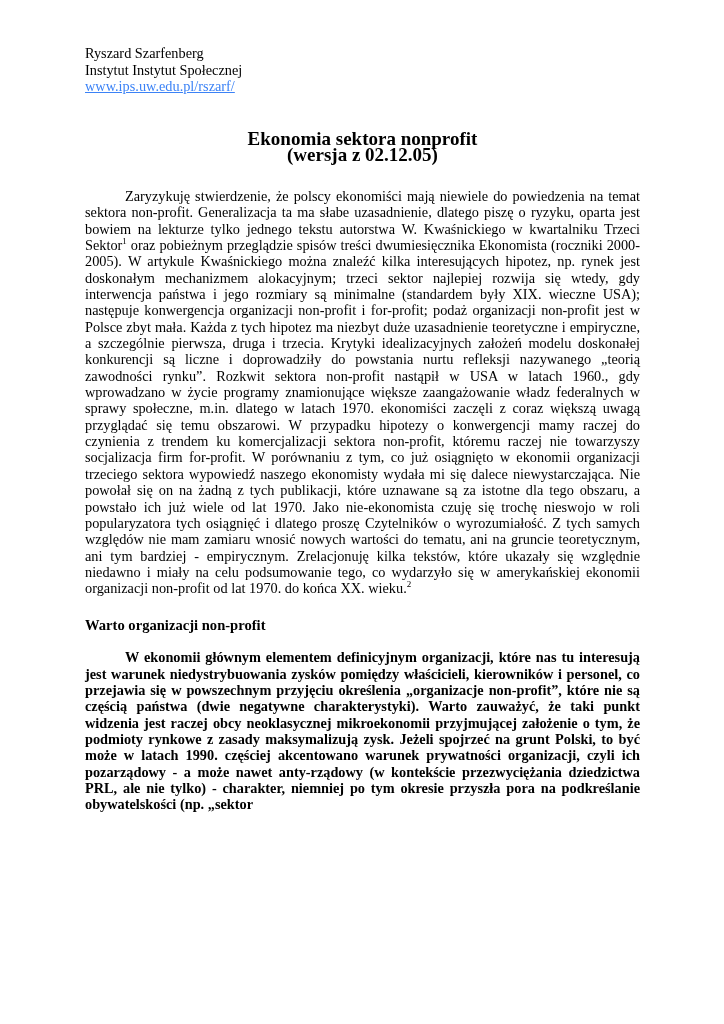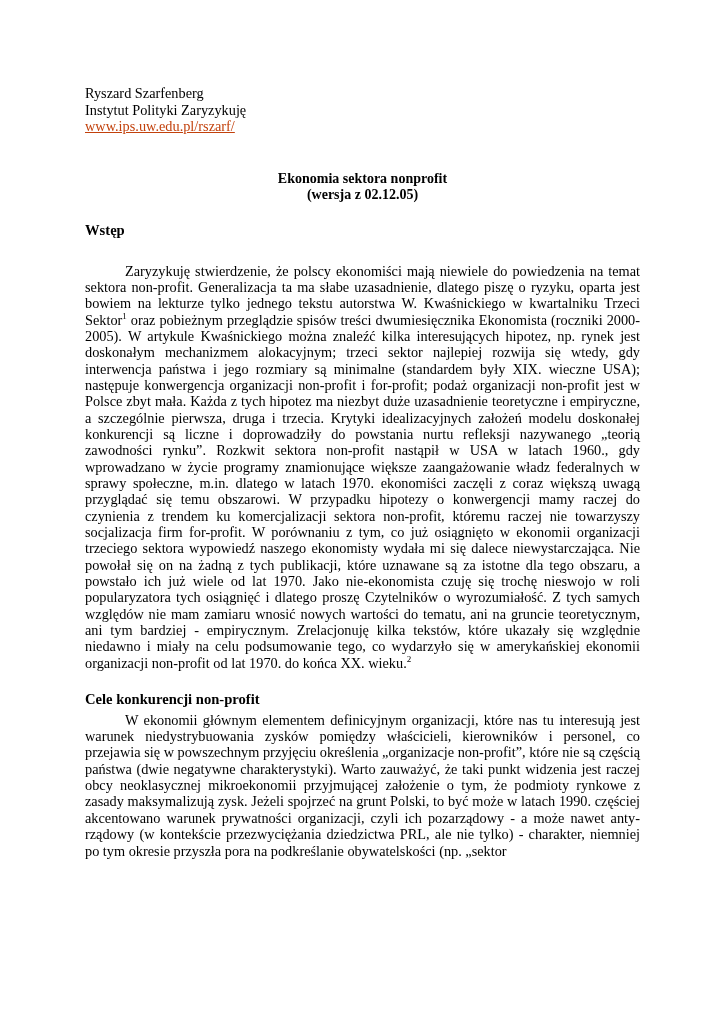--- a/index.html
+++ b/index.html
@@ -8,40 +8,40 @@
     background: #ffffff;
   }
   .page {
     position: relative;
     width: 724px;
     height: 1024px;
     background: #ffffff;
     color: #000000;
     font-family: "Liberation Serif", "DejaVu Serif", serif;
     box-sizing: border-box;
-    padding: 85px 84px 0 85px;
+    padding: 45px 84px 0 85px;
     overflow: hidden;
   }
   .author-block {
     font-size: 14.3px;
     line-height: 16.6px;
   }
   .author-line {
     display: block;
   }
   a.doc-link {
-    color: #c2410c;
+    color: #3b82f6;
     text-decoration: underline;
     cursor: pointer;
     display: inline-block;
   }
   .title-block {
     margin-top: 36px;
     text-align: center;
-    font-size: 14px;
+    font-size: 19px;
     line-height: 16.6px;
   }
   .doc-title {
     font-weight: bold;
   }
   .doc-version {
     font-weight: bold;
   }
   .section-heading {
     margin: 0;
@@ -52,46 +52,45 @@
   .h-wstep  { margin-top: 18px; }
   .h-cele   { margin-top: 20px; }
   .body-par {
     margin: 0;
     font-size: 14.3px;
     line-height: 16.35px;
     text-align: justify;
     text-indent: 40px;
   }
   .par-first { margin-top: 24px; }
-  .par-cele  { margin-top: 4px; }
+  .par-cele  { margin-top: 16px; font-weight: bold; }
   sup.footnote-ref {
     font-size: 9px;
     line-height: 0;
     vertical-align: super;
   }
 </style>
 </head>
 <body>
 
 <div class="page">
 
   <div class="author-block">
     <span class="author-line">Ryszard Szarfenberg</span>
-    <span class="author-line">Instytut Polityki Zaryzykuję</span>
+    <span class="author-line">Instytut Instytut Społecznej</span>
     <span class="author-line">
       <a class="doc-link">www.ips.uw.edu.pl/rszarf/</a>
     </span>
   </div>
 
   <div class="title-block">
     <div class="doc-title">Ekonomia sektora nonprofit</div>
     <div class="doc-version">(wersja z 02.12.05)</div>
   </div>
 
-  <h2 class="section-heading h-wstep">Wstęp</h2>
 
   <p class="body-par par-first"><span>Zaryzykuję stwierdzenie, że polscy ekonomiści mają niewiele do powiedzenia na temat sektora non-profit. Generalizacja ta ma słabe uzasadnienie, dlatego piszę o ryzyku, oparta jest bowiem na lekturze tylko jednego tekstu autorstwa W. Kwaśnickiego w kwartalniku Trzeci Sektor</span><sup class="footnote-ref">1</sup><span> oraz pobieżnym przeglądzie spisów treści dwumiesięcznika Ekonomista (roczniki 2000-2005). W artykule Kwaśnickiego można znaleźć kilka interesujących hipotez, np. rynek jest doskonałym mechanizmem alokacyjnym; trzeci sektor najlepiej rozwija się wtedy, gdy interwencja państwa i jego rozmiary są minimalne (standardem były XIX. wieczne USA); następuje konwergencja organizacji non-profit i for-profit; podaż organizacji non-profit jest w Polsce zbyt mała. Każda z tych hipotez ma niezbyt duże uzasadnienie teoretyczne i empiryczne, a szczególnie pierwsza, druga i trzecia. Krytyki idealizacyjnych założeń modelu doskonałej konkurencji są liczne i doprowadziły do powstania nurtu refleksji nazywanego „teorią zawodności rynku”. Rozkwit sektora non-profit nastąpił w USA w latach 1960., gdy wprowadzano w życie programy znamionujące większe zaangażowanie władz federalnych w sprawy społeczne, m.in. dlatego w latach 1970. ekonomiści zaczęli z coraz większą uwagą przyglądać się temu obszarowi. W przypadku hipotezy o konwergencji mamy raczej do czynienia z trendem ku komercjalizacji sektora non-profit, któremu raczej nie towarzyszy socjalizacja firm for-profit. W porównaniu z tym, co już osiągnięto w ekonomii organizacji trzeciego sektora wypowiedź naszego ekonomisty wydała mi się dalece niewystarczająca. Nie powołał się on na żadną z tych publikacji, które uznawane są za istotne dla tego obszaru, a powstało ich już wiele od lat 1970. Jako nie-ekonomista czuję się trochę nieswojo w roli popularyzatora tych osiągnięć i dlatego proszę Czytelników o wyrozumiałość. Z tych samych względów nie mam zamiaru wnosić nowych wartości do tematu, ani na gruncie teoretycznym, ani tym bardziej - empirycznym. Zrelacjonuję kilka tekstów, które ukazały się względnie niedawno i miały na celu podsumowanie tego, co wydarzyło się w amerykańskiej ekonomii organizacji non-profit od lat 1970. do końca XX. wieku.</span><sup class="footnote-ref">2</sup></p>
 
-  <h2 class="section-heading h-cele">Cele konkurencji non-profit</h2>
+  <h2 class="section-heading h-cele">Warto organizacji non-profit</h2>
 
   <p class="body-par par-cele">W ekonomii głównym elementem definicyjnym organizacji, które nas tu interesują jest warunek niedystrybuowania zysków pomiędzy właścicieli, kierowników i personel, co przejawia się w powszechnym przyjęciu określenia „organizacje non-profit”, które nie są częścią państwa (dwie negatywne charakterystyki). Warto zauważyć, że taki punkt widzenia jest raczej obcy neoklasycznej mikroekonomii przyjmującej założenie o tym, że podmioty rynkowe z zasady maksymalizują zysk. Jeżeli spojrzeć na grunt Polski, to być może w latach 1990. częściej akcentowano warunek prywatności organizacji, czyli ich pozarządowy - a może nawet anty-rządowy (w kontekście przezwyciężania dziedzictwa PRL, ale nie tylko) - charakter, niemniej po tym okresie przyszła pora na podkreślanie obywatelskości (np. „sektor</p>
 
 </div>
 
 </body></html>

